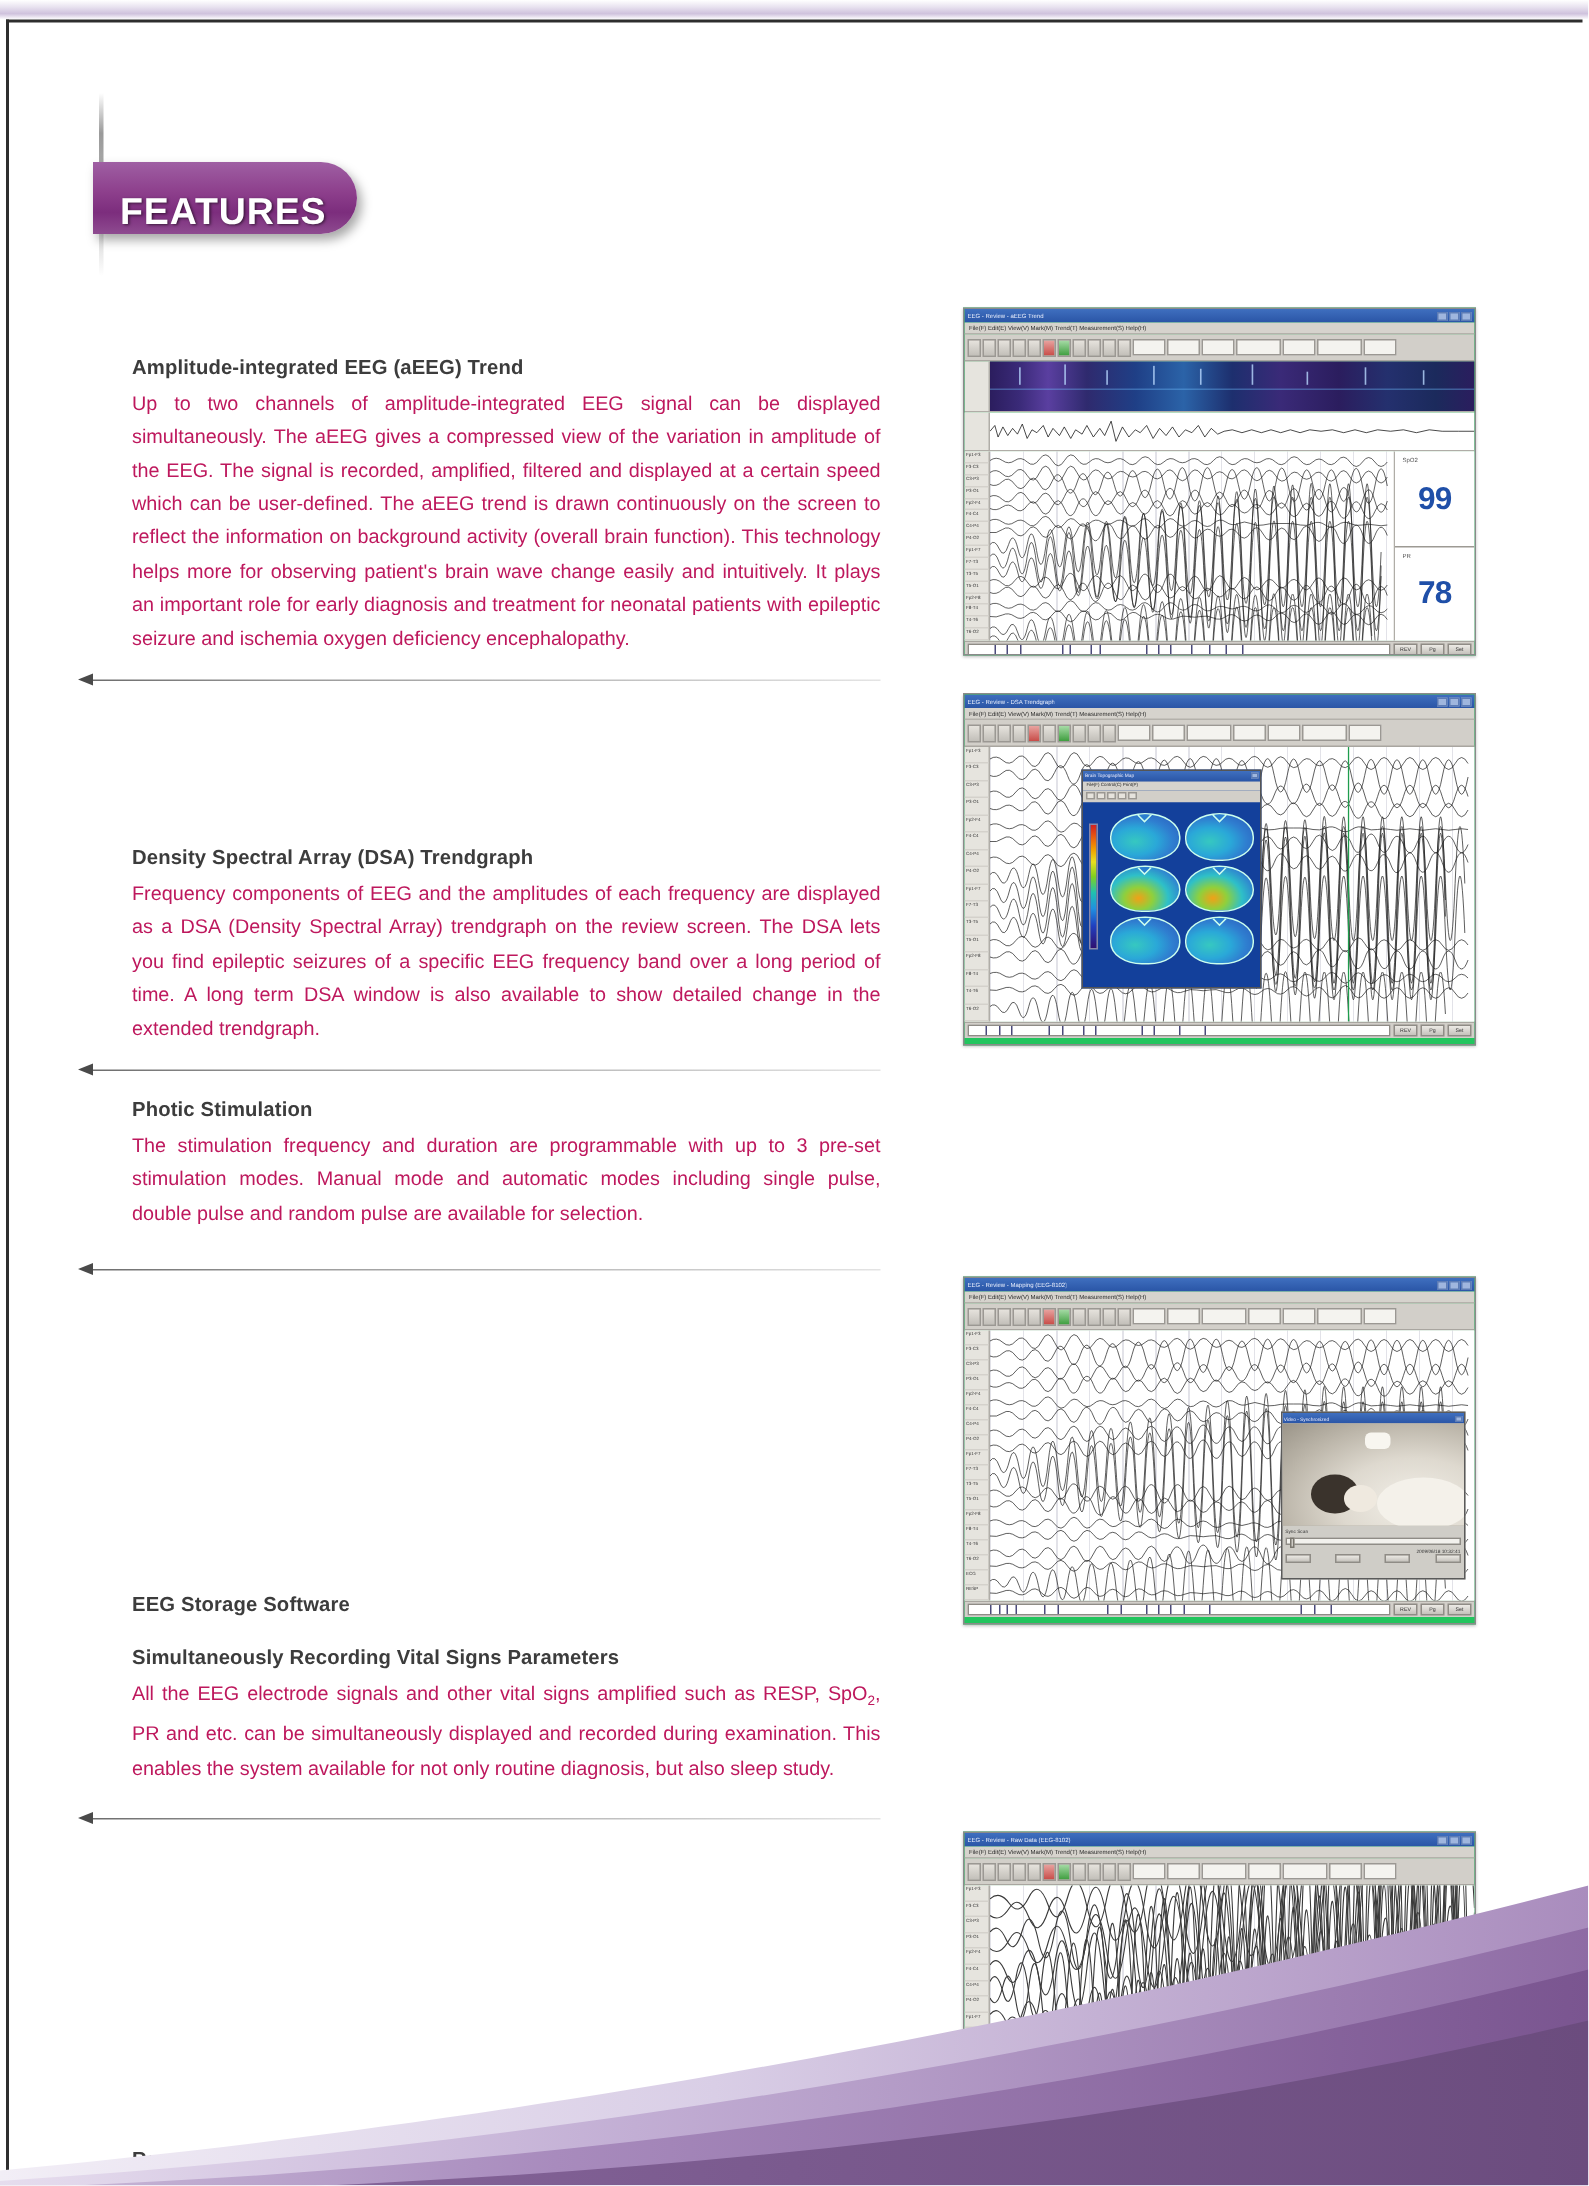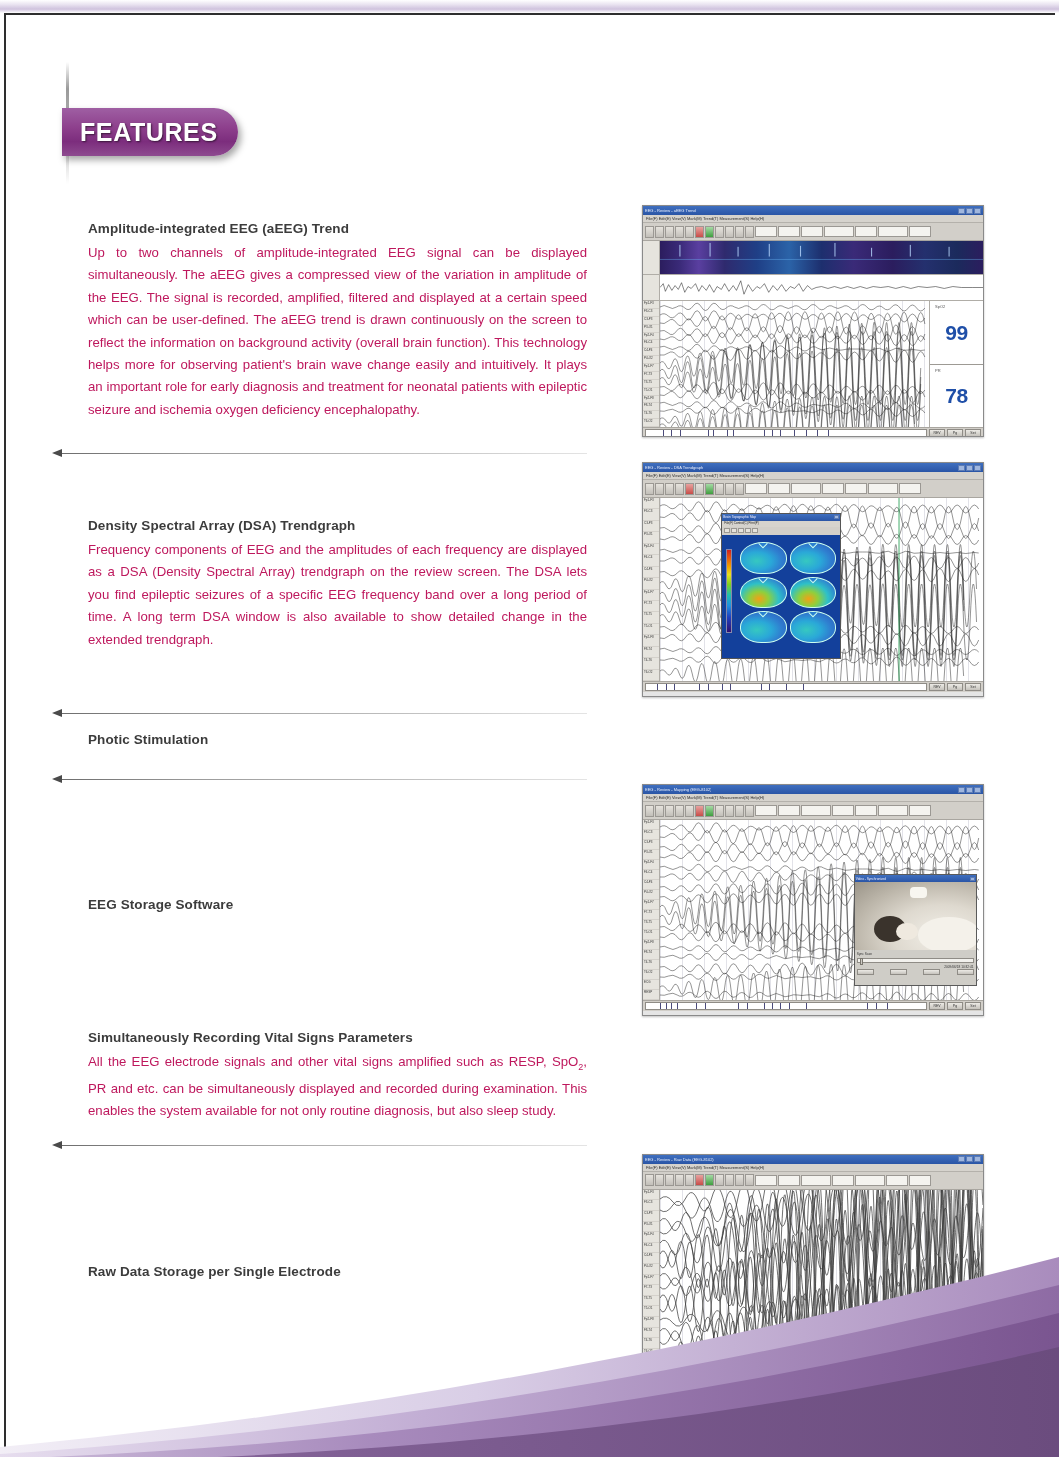--- a/index.html
+++ b/index.html
@@ -56,21 +56,21 @@
   .features-badge {
     position: absolute;
     left: 62px;
     top: 108px;
     width: 176px;
     height: 48px;
     border-radius: 0 24px 24px 0;
     background: linear-gradient(to bottom, #9f5fa3 0%, #8d3f8c 42%, #7c2d7d 70%, #8e4b90 100%);
     box-shadow: 3px 4px 7px rgba(0,0,0,0.35);
     display: flex;
-    align-items: center;
+    align-items: flex-end;
   }
   .features-badge .label {
     margin-left: 18px;
     color: #ffffff;
     font-size: 25px;
     font-weight: bold;
     letter-spacing: 0.6px;
     text-shadow: 1px 1px 2px rgba(0,0,0,0.55);
   }
 
@@ -78,21 +78,21 @@
   .content {
     position: absolute;
     left: 62px;
     top: 205px;
     width: 945px;
   }
 
   .section {
     position: relative;
     display: flex;
-    align-items: center;
+    align-items: flex-end;
   }
 
   .text-col {
     width: 525px;
     padding-left: 26px;
     flex: 0 0 525px;
   }
 
   .shot-col {
     flex: 1 1 auto;
@@ -133,21 +133,21 @@
     border-top: 4.5px solid transparent;
     border-bottom: 4.5px solid transparent;
     border-right: 10px solid #4a4a4a;
   }
   .div-wrap { padding: 16px 0 18px 0; }
 
   
   .shot {
     position: relative;
     width: 342px;
-    background: #e5e5e5;
+    background: #22c55e;
     border: 1px solid #8a8a8a;
     box-shadow: 0 1px 2px rgba(0,0,0,0.25);
     overflow: hidden;
   }
   .shot .titlebar {
     height: 9px;
     background: linear-gradient(to bottom, #3f6fbf, #2a55a6);
     display: flex;
     align-items: center;
     justify-content: space-between;
@@ -696,20 +696,21 @@
       </div>
     </div>
 
     <div class="div-wrap">
         <div class="divider"></div>
       </div>
 
     <div class="section">
       <div class="text-col">
         <div class="sec-title">Photic Stimulation</div>
+        <div class="sec-body">The stimulation frequency and duration are programmable with up to 3 pre-set stimulation modes. Manual mode and automatic modes including single pulse, double pulse and random pulse are available for selection.</div>
       </div>
       <div class="shot-col"></div>
     </div>
 
     <div class="div-wrap" style="padding-top:26px;">
         <div class="divider"></div>
       </div>
 
     <div class="section">
       <div class="text-col">

